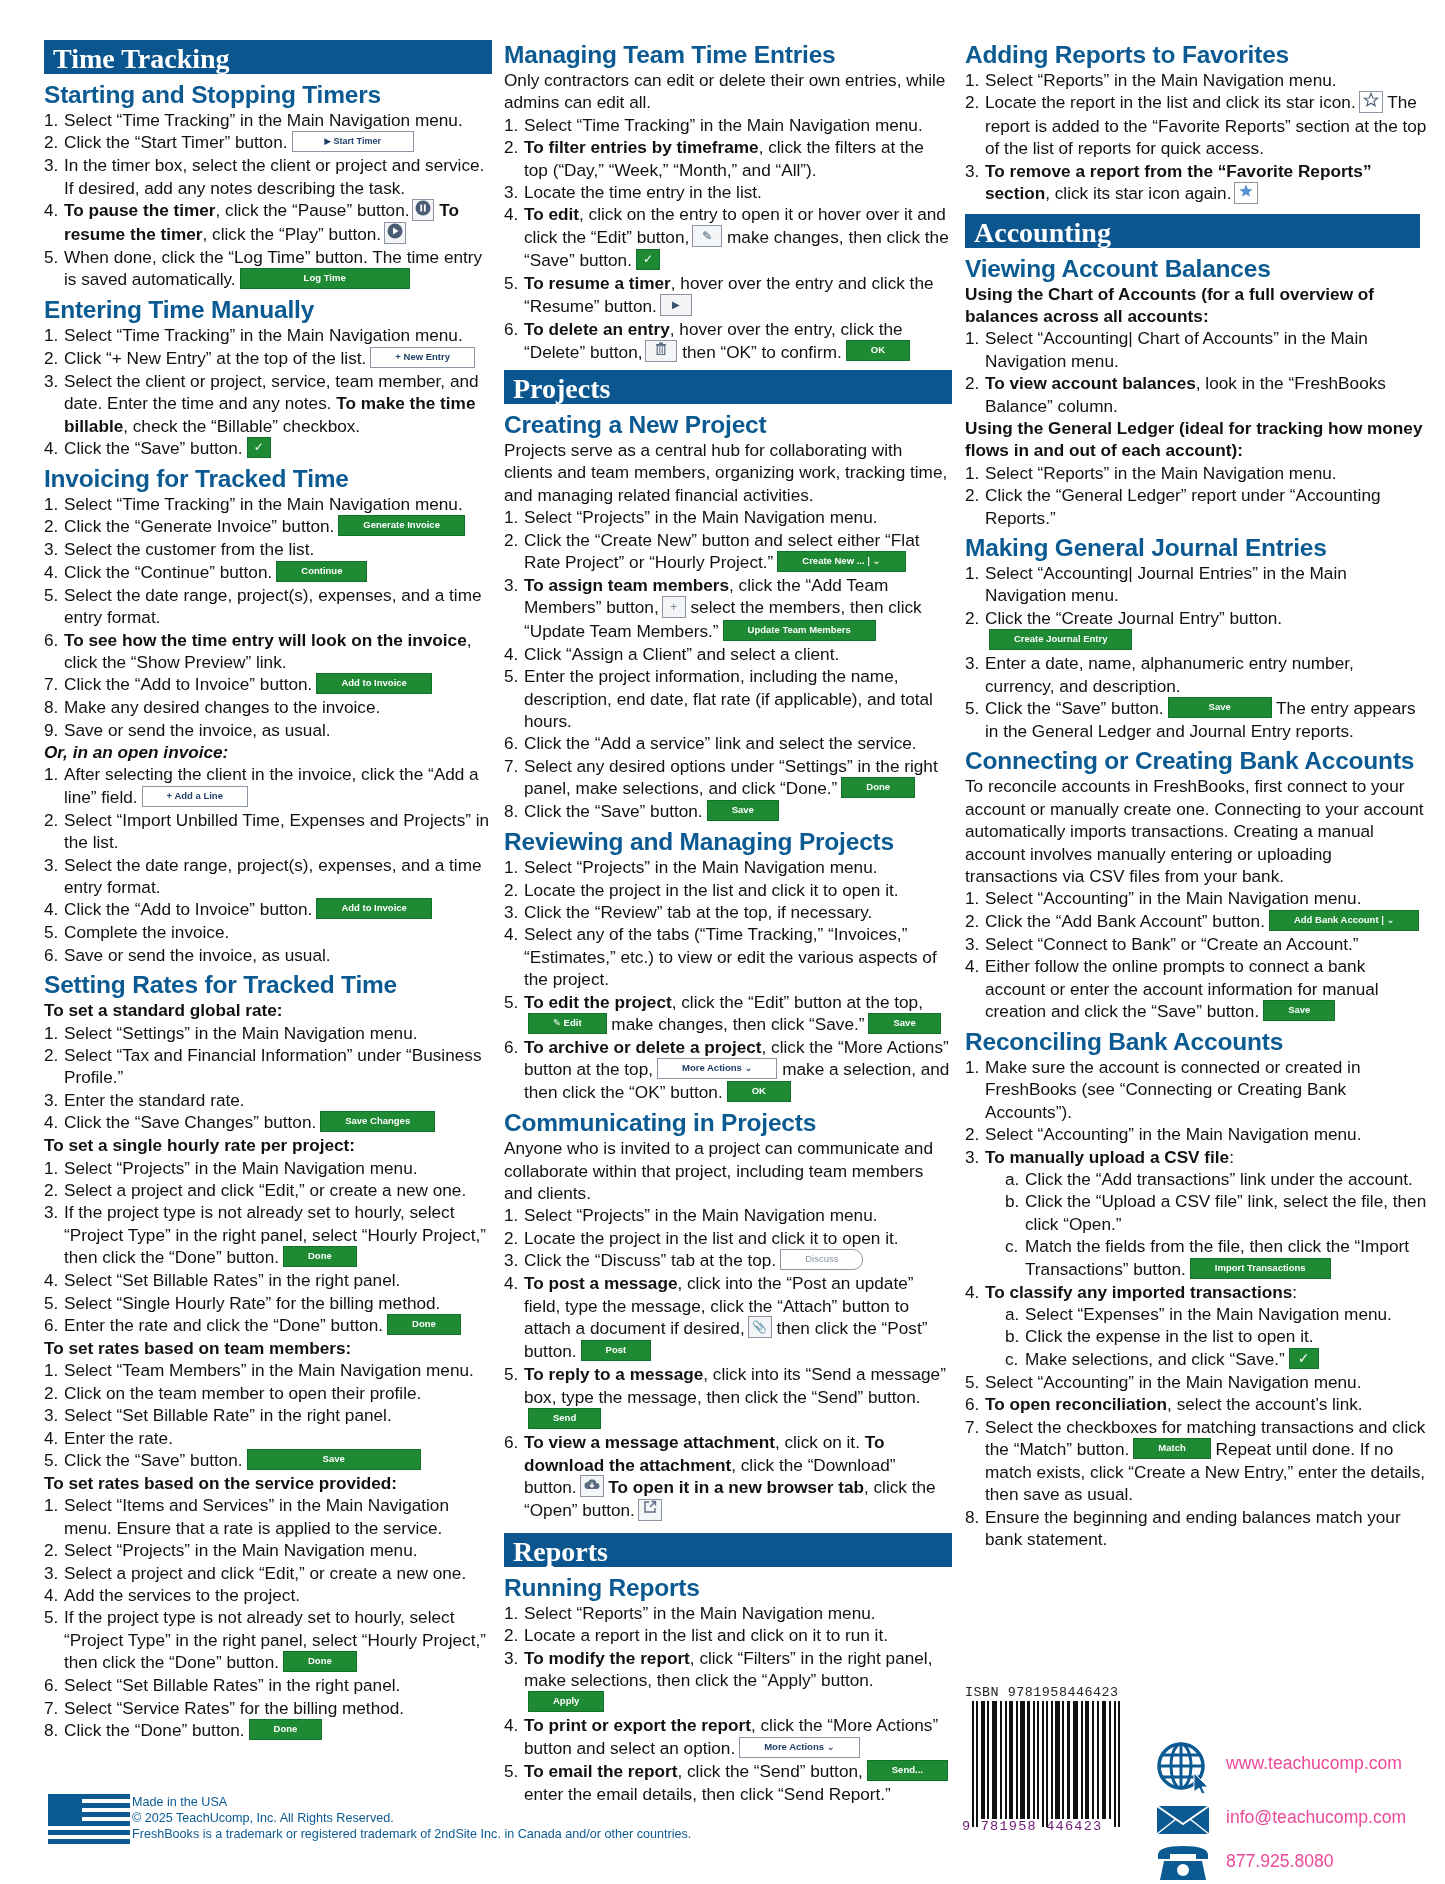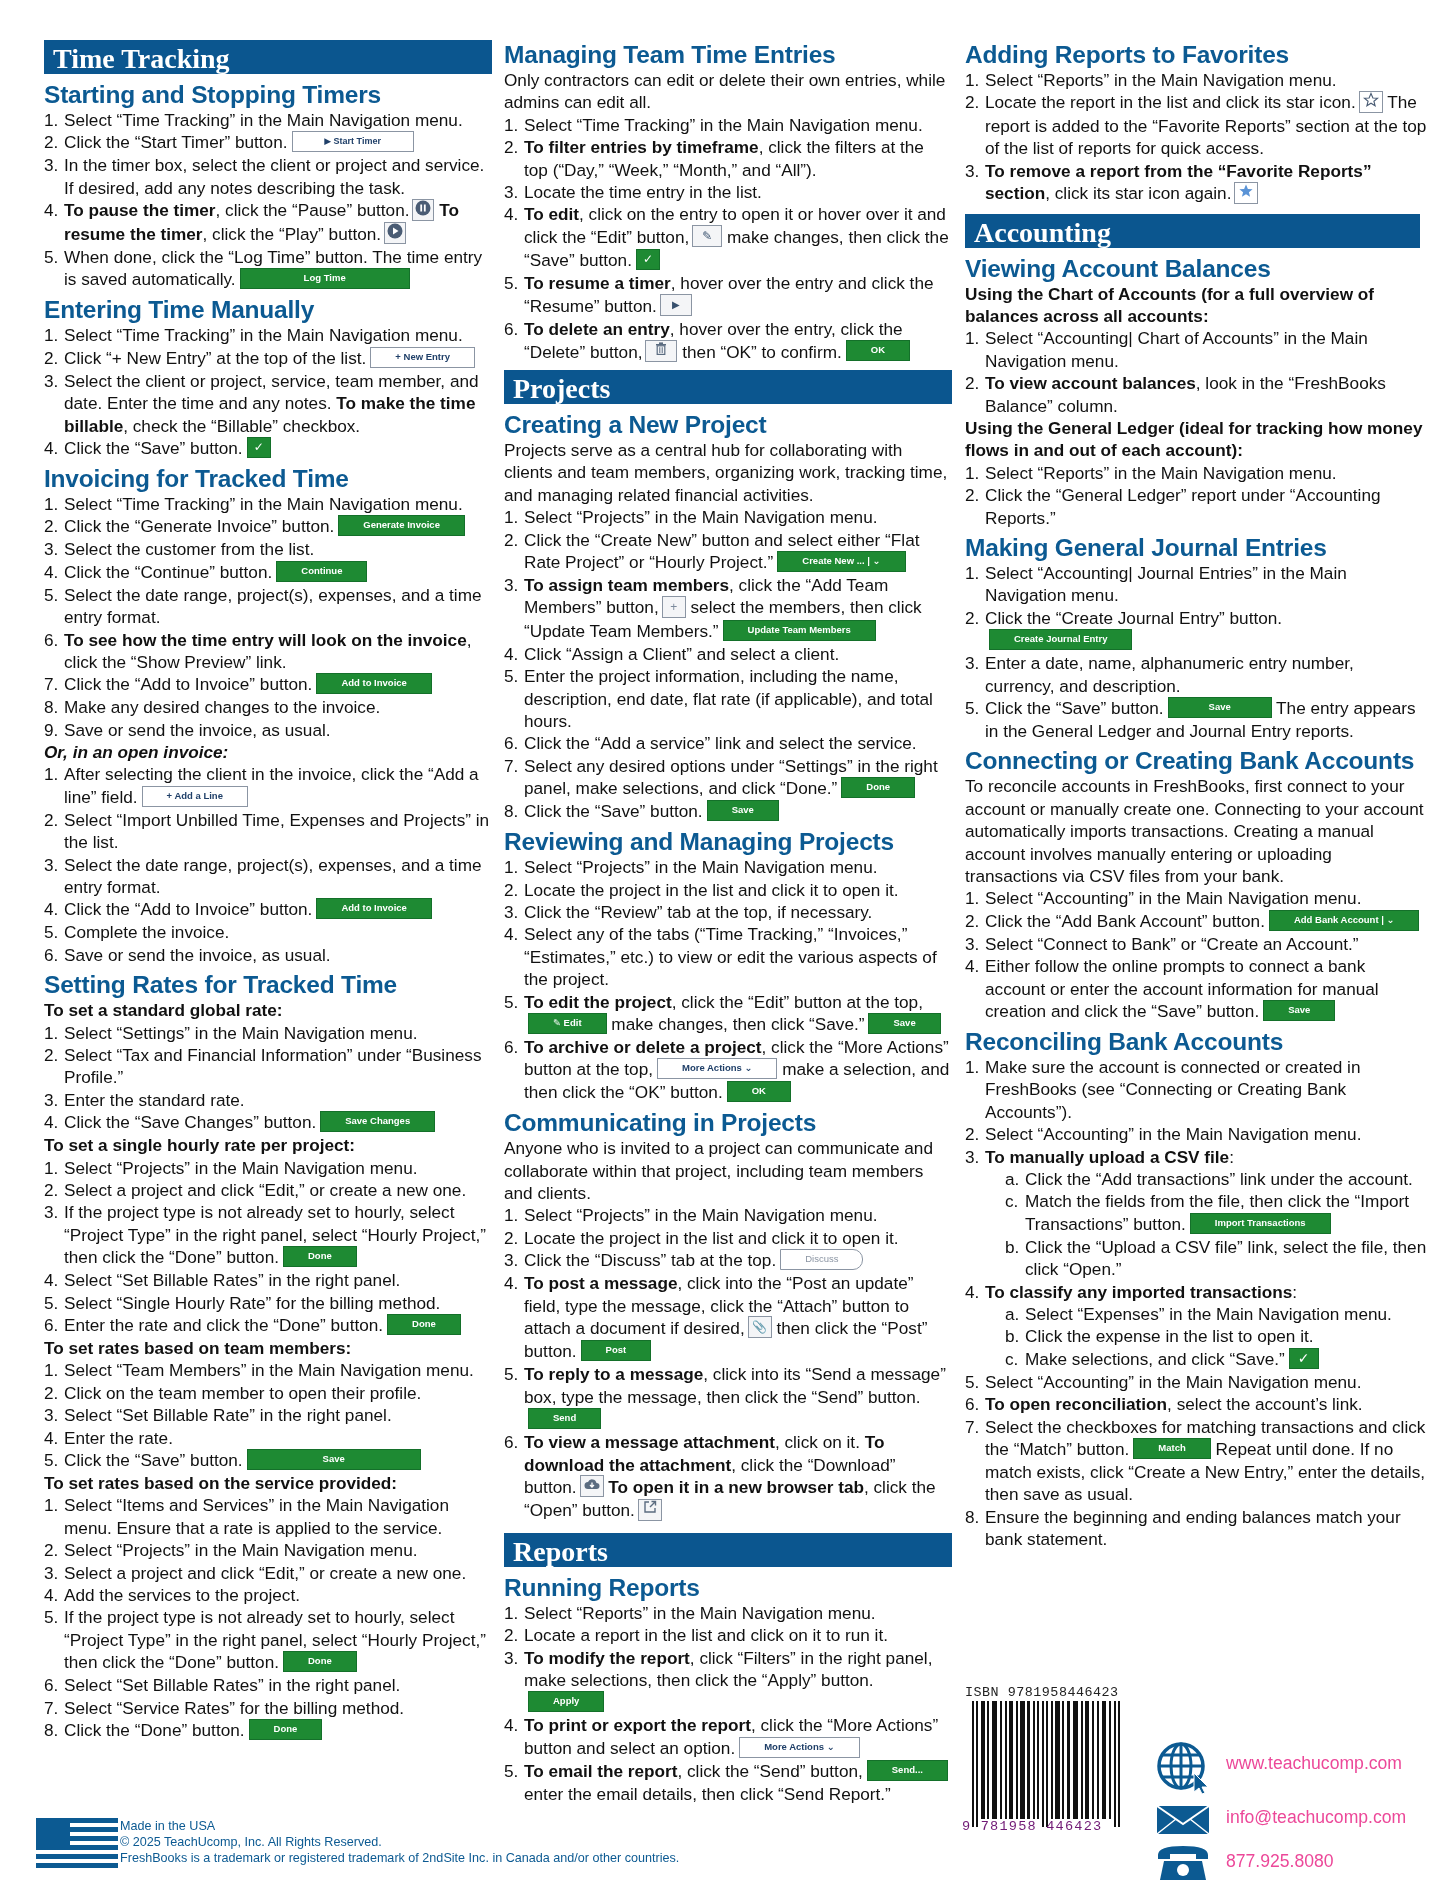--- a/index.html
+++ b/index.html
@@ -15,21 +15,21 @@
   ol.steps{list-style:none;margin:0;padding:0;}
   ol.steps li{font-size:17.2px;line-height:22.4px;padding-left:20px;text-indent:-20px;}
   ol.steps li .n{display:inline-block;width:20px;text-indent:0;}
   ol.alpha li{padding-left:40px;text-indent:-20px;}
   ol.alpha li .n{width:20px;}
   b{font-weight:bold;}
   .btn{display:inline-block;text-indent:0;vertical-align:middle;font-size:9.5px;font-weight:bold;line-height:18px;height:19px;padding:0 24px;margin-left:4px;text-align:center;white-space:nowrap;position:relative;top:-2px;}
   .g{background:#1e8a33;color:#fff;border:1px solid #14702a;}
   .w{background:#fff;color:#1f3f68;border:1px solid #8b95a3;}
   .ico{display:inline-block;text-indent:0;vertical-align:middle;width:22px;height:20px;border:1px solid #8b95a3;background:#f4f5f7;text-align:center;line-height:20px;font-size:12px;color:#37506d;margin-left:3px;position:relative;top:-2px;}
-  .footer-usa{position:absolute;left:36px;top:1794px;width:700px;height:50px;margin-top:24px;}
+  .footer-usa{position:absolute;left:48px;top:1794px;width:700px;height:50px;}
   .flag{position:absolute;left:0;top:0;width:82px;height:52px;}
   .ftxt{position:absolute;left:84px;top:0;font-size:12.6px;line-height:16px;color:#0c5a92;}
   .contact{position:absolute;left:960px;top:1685px;width:480px;height:180px;}
   .isbn{position:absolute;left:5px;top:0;font-family:"Liberation Mono",monospace;font-size:13.4px;color:#222;letter-spacing:0.5px;}
   .barcode{position:absolute;left:12px;top:16px;width:148px;height:126px;}
   .barnum{position:absolute;left:2px;top:134px;font-family:"Liberation Mono",monospace;font-size:13.6px;letter-spacing:1.2px;color:#701a75;background:transparent;}
   .crow{position:absolute;left:196px;height:40px;}
   .crow .ci{position:absolute;left:0;top:0;width:54px;height:54px;}
   .crow .ct{position:absolute;left:70px;font-size:17.6px;color:#ec4899;}
 </style>
@@ -235,22 +235,22 @@
     <li><span class="n">4.</span><span>Either follow the online prompts to connect a bank account or enter the account information for manual creation and click the “Save” button.</span><span class="btn g">Save</span></li>
   </ol>
 
   <div class="h2" style="margin-top:4px">Reconciling Bank Accounts</div>
   <ol class="steps">
     <li><span class="n">1.</span><span>Make sure the account is connected or created in FreshBooks (see “Connecting or Creating Bank Accounts”).</span></li>
     <li><span class="n">2.</span><span>Select “Accounting” in the Main Navigation menu.</span></li>
     <li><span class="n">3.</span><b>To manually upload a CSV file</b><span>:</span>
       <ol class="steps alpha" style="text-indent:0">
         <li><span class="n">a.</span><span>Click the “Add transactions” link under the account.</span></li>
+        <li><span class="n">b.</span><span>Click the “Upload a CSV file” link, select the file, then click “Open.”</span></li>
         <li><span class="n">c.</span><span>Match the fields from the file, then click the “Import Transactions” button.</span><span class="btn g">Import Transactions</span></li>
-        <li><span class="n">b.</span><span>Click the “Upload a CSV file” link, select the file, then click “Open.”</span></li>
       </ol>
     </li>
     <li><span class="n">4.</span><b>To classify any imported transactions</b><span>:</span>
       <ol class="steps alpha" style="text-indent:0">
         <li><span class="n">a.</span><span>Select “Expenses” in the Main Navigation menu.</span></li>
         <li><span class="n">b.</span><span>Click the expense in the list to open it.</span></li>
         <li><span class="n">c.</span><span>Make selections, and click “Save.”</span><span class="btn g" style="padding:0 8px;font-size:14px">✓</span></li>
       </ol>
     </li>
     <li><span class="n">5.</span><span>Select “Accounting” in the Main Navigation menu.</span></li>

